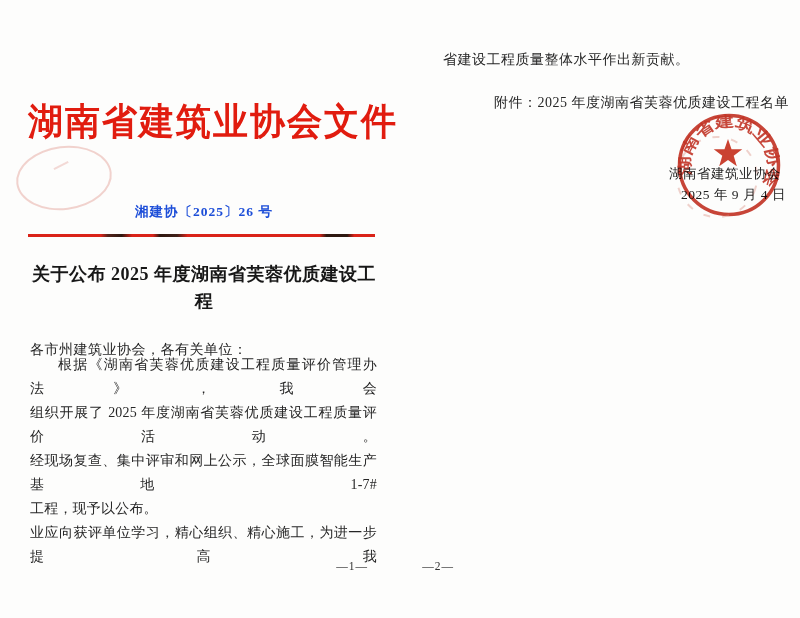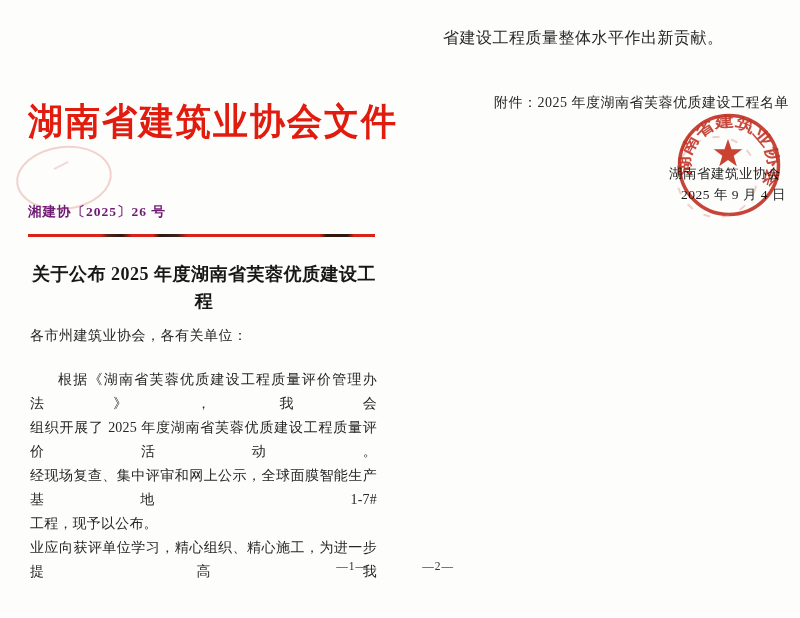--- a/index.html
+++ b/index.html
@@ -22,50 +22,50 @@
     position:absolute; left:16px; top:146px; width:96px; height:64px;
     border:2.5px solid rgba(224,150,140,0.42); border-radius:50%;
     transform:rotate(-7deg);
   }
   .watermark::after {
     content:""; position:absolute; left:38px; top:16px; width:16px; height:8px;
     border-top:2px solid rgba(224,150,140,0.35); transform:rotate(-20deg);
   }
   .doc-number {
     position:absolute; left:28px; top:203px; width:352px;
-    font-size:13.5px; font-weight:bold;
-    color:#701a75; letter-spacing:1px; white-space:nowrap;
+    text-align:center; font-size:13.5px; font-weight:bold;
+    color:#1d4ed8; letter-spacing:1px; white-space:nowrap;
   }
   .red-line {
     position:absolute; left:28px; top:234px; width:347px; height:3px;
     background:linear-gradient(90deg,
       #da2318 0%, #da2318 21%, #55231a 23%, #2e1810 27%, #da2318 30%,
       #da2318 36%, #2e1810 38%, #402018 43%, #da2318 46%,
       #da2318 84%, #2e1810 86%, #2e1810 92%, #da2318 94%, #da2318 100%);
   }
   .doc-title {
     position:absolute; left:28px; top:261px; width:352px;
     text-align:center; font-size:18px; font-weight:bold;
     color:#171717; line-height:27px; letter-spacing:0.5px;
   }
   .salutation {
-    position:absolute; left:30px; top:327px; font-size:14px;
+    position:absolute; left:30px; top:341px; font-size:14px;
     letter-spacing:0.5px; white-space:nowrap;
   }
   .body-block {
     position:absolute; left:30px; top:353px; width:347px;
     font-size:14px; line-height:24px; color:#262626;
   }
   .body-block .line { text-align:justify; text-align-last:justify; letter-spacing:0.2px; }
-  .body-block .line.indent { text-indent:2em;margin-top:15px; }
+  .body-block .line.indent { text-indent:2em; }
   .body-block .line.short { text-align-last:left; }
 
   
   .cont-line {
-    position:absolute; left:443px; top:28px; font-size:16px;
+    position:absolute; left:443px; top:51px; font-size:14px;
     letter-spacing:0.5px; white-space:nowrap;
   }
   .attachment-line {
     position:absolute; left:463px; top:94px; font-size:14px;
     letter-spacing:0.5px; white-space:nowrap;margin-left:31px;
   }
   .sig-org {
     position:absolute; left:669px; top:165px; font-size:13.5px;
     color:#1f1f1f; letter-spacing:0.5px; white-space:nowrap;
   }

